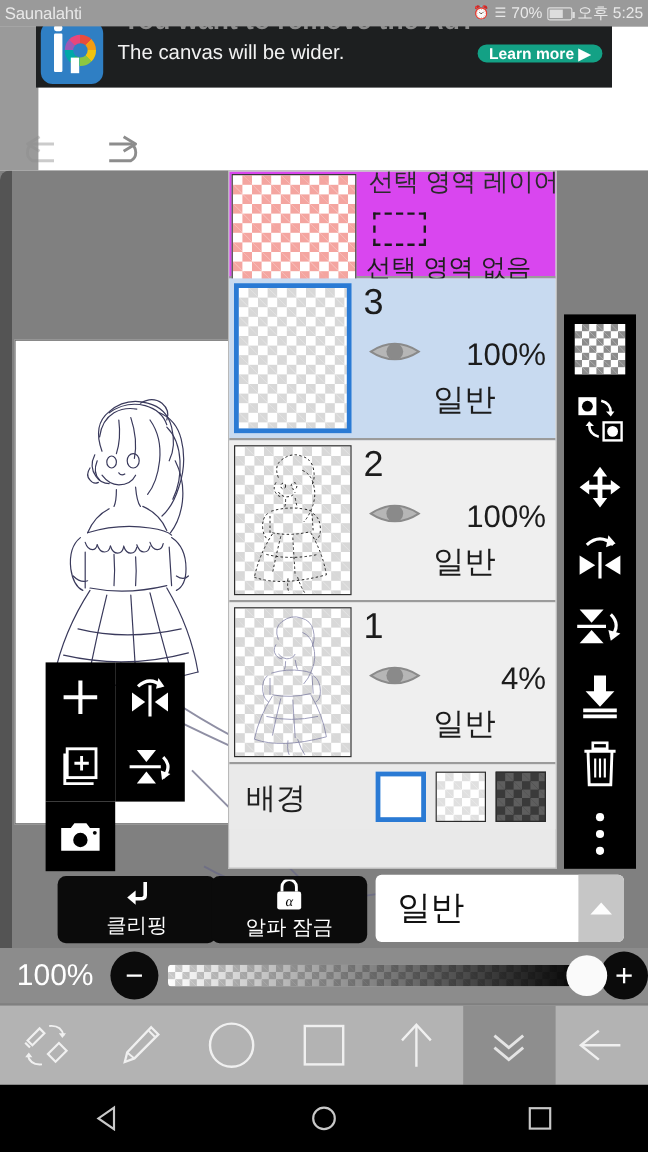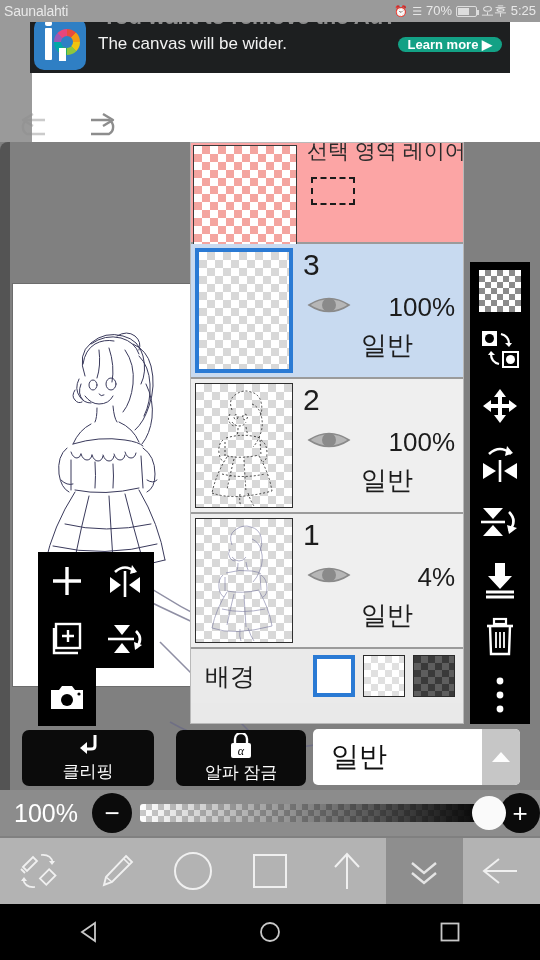--- a/index.html
+++ b/index.html
@@ -115,21 +115,21 @@
   }
   .lc-btn.blank { background: transparent; }
 
   
   .layers {
     position: absolute; left: 190px; top: 142px; width: 274px; height: 582px;
     background: #e9e9e9; border: 1px solid #b9b9b9; z-index: 20;
     overflow: hidden;
   }
   .sel-row {
-    position: relative; height: 101px; background: #fca5a5;
+    position: relative; height: 89px; background: #d946ef;
     border-bottom: 2px solid #9b9b9b; display: flex;
   }
   .sel-thumb {
     width: 104px; height: 112px; margin: 2px 0 0 2px; flex: none;
     border: 1.5px solid #3a3a3a;
     background-color: #fff;
     background-image:
       linear-gradient(45deg, #f4a5a0 25%, transparent 25%, transparent 75%, #f4a5a0 75%),
       linear-gradient(45deg, #f4a5a0 25%, transparent 25%, transparent 75%, #f4a5a0 75%);
     background-size: 16px 16px;
@@ -210,21 +210,21 @@
   }
 
   
   .lowbar { position: absolute; left: 0; top: 730px; width: 540px; height: 60px; z-index: 24; }
   .pillbtn {
     position: absolute; top: 0; height: 56px; background: #0b0b0b;
     border-radius: 7px; color: #fff;
     display: flex; flex-direction: column; align-items: center; justify-content: center;
   }
   .pillbtn .lbl { font-size: 17px; margin-top: 2px; }
-  .clip-btn { left: 22px; width: 132px; }
+  .clip-btn { left: 48px; width: 132px; }
   .alpha-btn { left: 176px; width: 130px; }
   .blend {
     position: absolute; left: 313px; top: -1px; width: 207px; height: 56px;
     background: #fff; border-radius: 5px; display: flex; align-items: center;
   }
   .blend-val { flex: 1; padding-left: 18px; font-size: 28px; color: #111; }
   .blend-arrow {
     width: 38px; height: 56px; flex: none; background: #c6c6c6;
     border-radius: 0 5px 5px 0; display: flex; align-items: center; justify-content: center;
   }
@@ -419,20 +419,21 @@
     </div>
   </div>
 
   <div class="layers">
 
     <div class="sel-row">
       <div class="sel-thumb"></div>
       <div class="sel-info">
         <div class="sel-title">선택 영역 레이어</div>
         <div class="sel-dash"></div>
+        <div class="sel-none">선택 영역 없음</div>
       </div>
     </div>
 
     <div class="lyr selected">
       <div class="lyr-thumb"></div>
       <div class="lyr-info">
         <div class="lyr-name">3</div>
         <div class="lyr-eye">
           <svg width="44" height="26" viewBox="0 0 44 26">
             <path d="M2 13 q20 -13 40 0 q-20 13 -40 0 Z" fill="#b6b6b6" stroke="#8a8a8a" stroke-width="1.6"></path>

